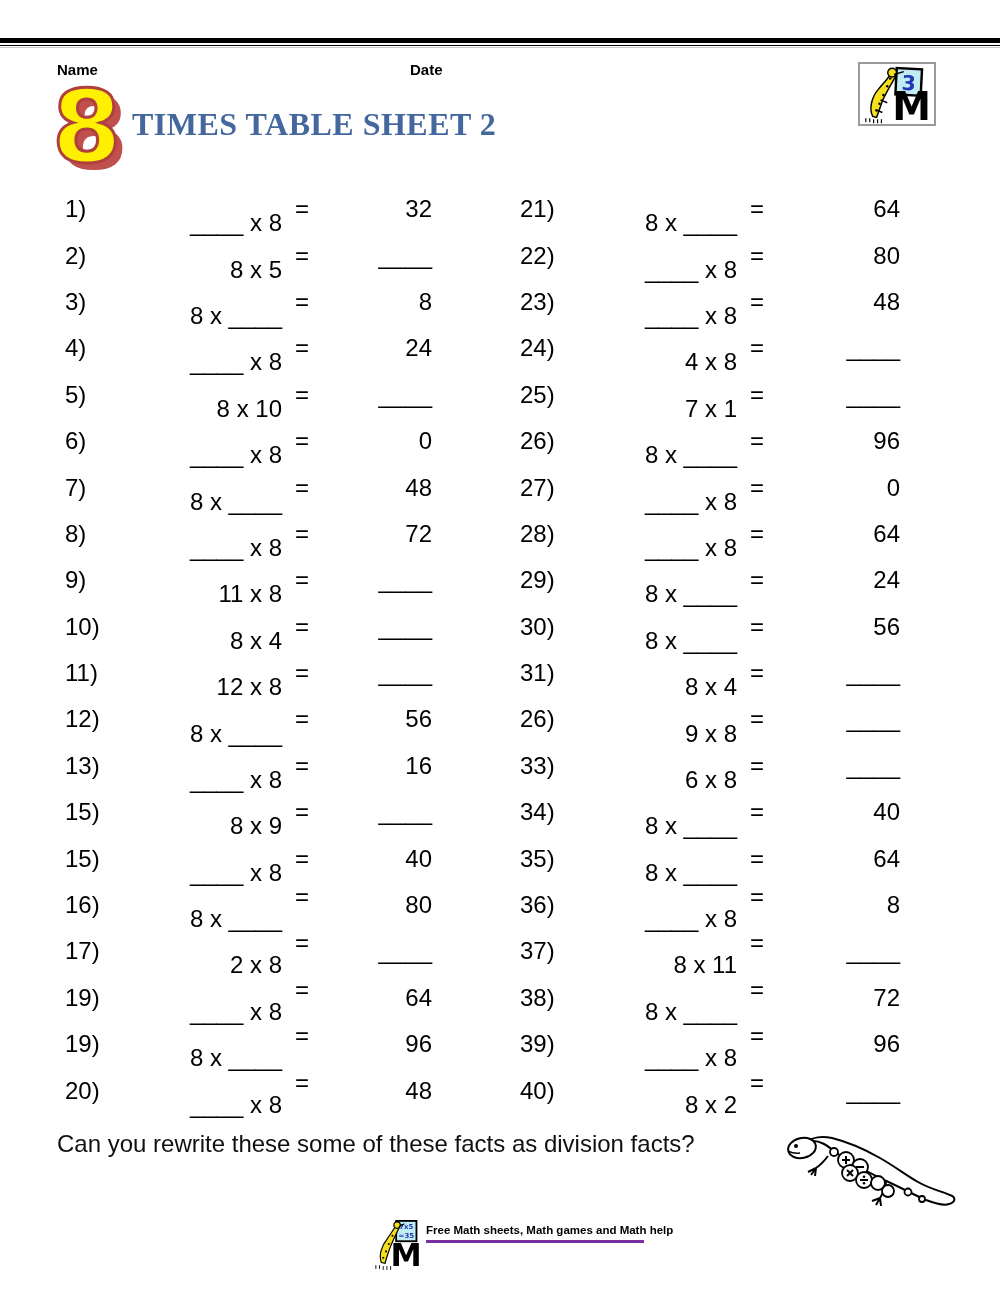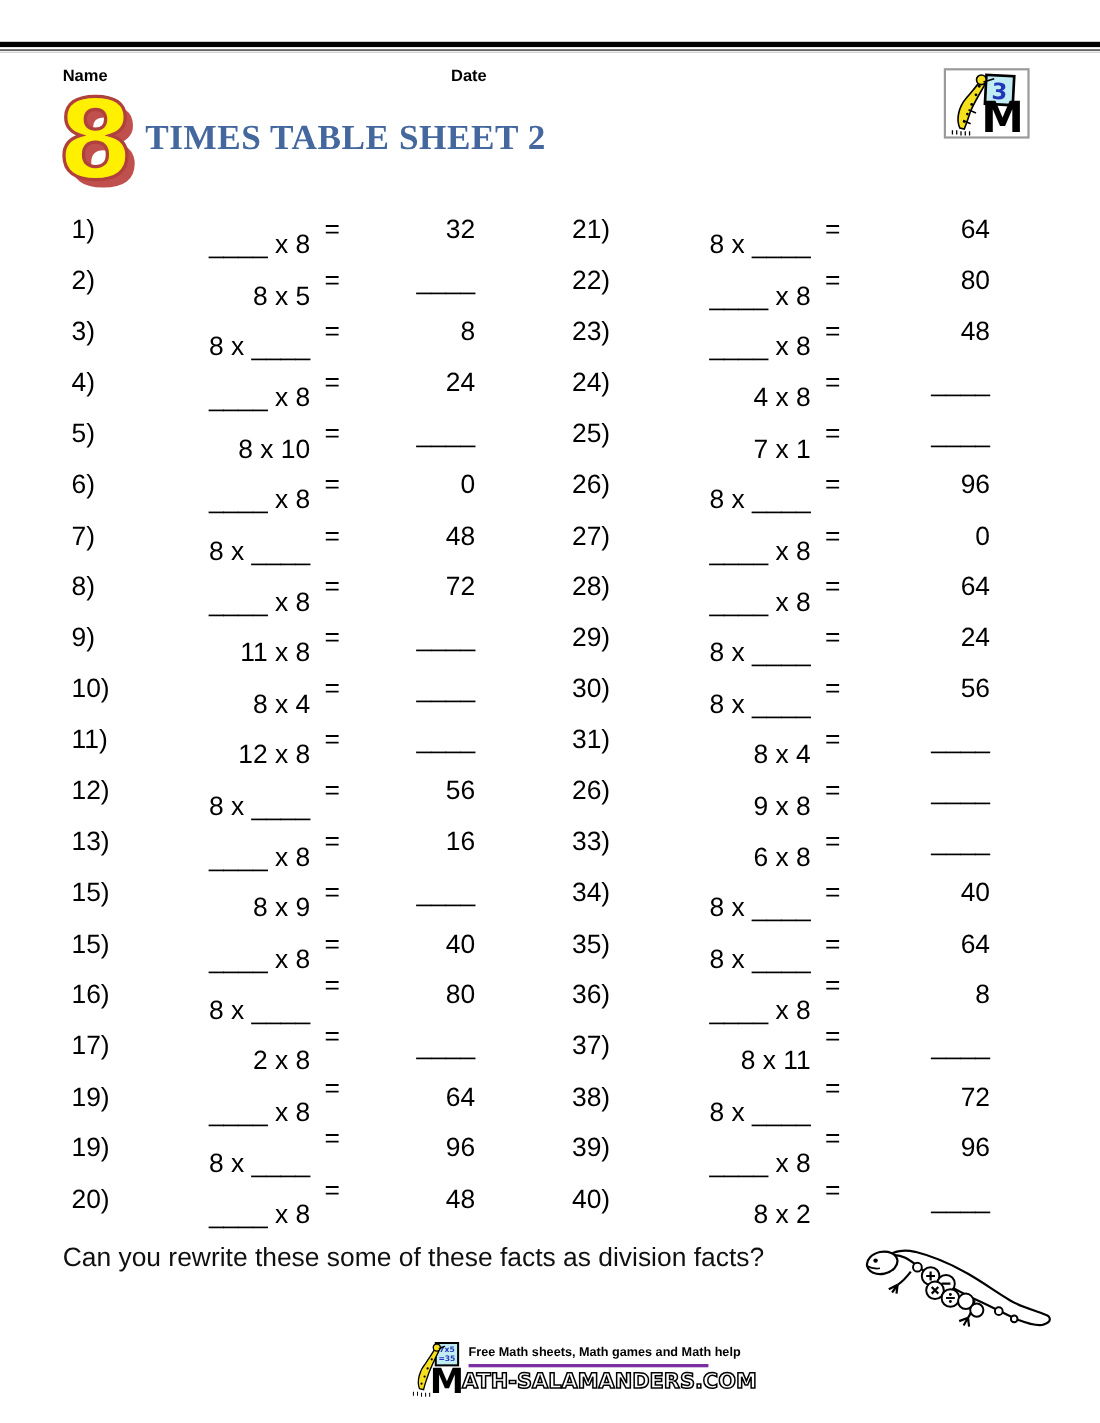--- a/index.html
+++ b/index.html
@@ -413,16 +413,15 @@
           <circle cx="13" cy="36" r="1.1" fill="#000"></circle>
             <circle cx="16" cy="28" r="1.1" fill="#000"></circle>
           <circle cx="20" cy="19" r="1.1" fill="#000"></circle>
             <circle cx="10" cy="43" r="1.1" fill="#000"></circle>
           <path d="M2,51 v4 M6,51 v4 M10,52 v4 M14,52 v4 M18,52 v4" stroke="#000" stroke-width="1" fill="none"></path>
         </g>
       </svg>
     </div>
     <div class="footer-tagline">Free Math sheets, Math games and Math help</div>
     <div class="footer-rule"></div>
-    <div class="footer-wordmark">ATH-SALAMANDERS.COM</div>
   </div>
 
 </div>
 
 </body></html>

